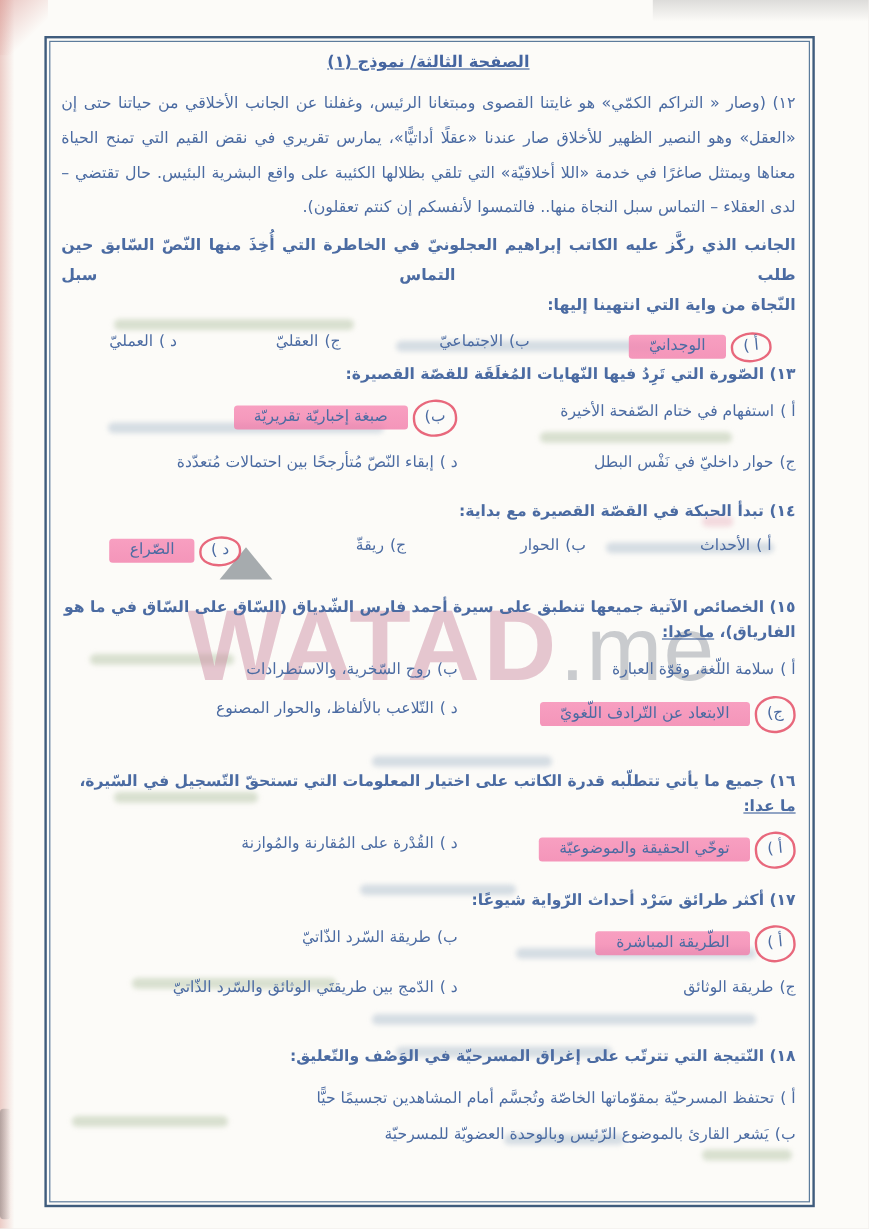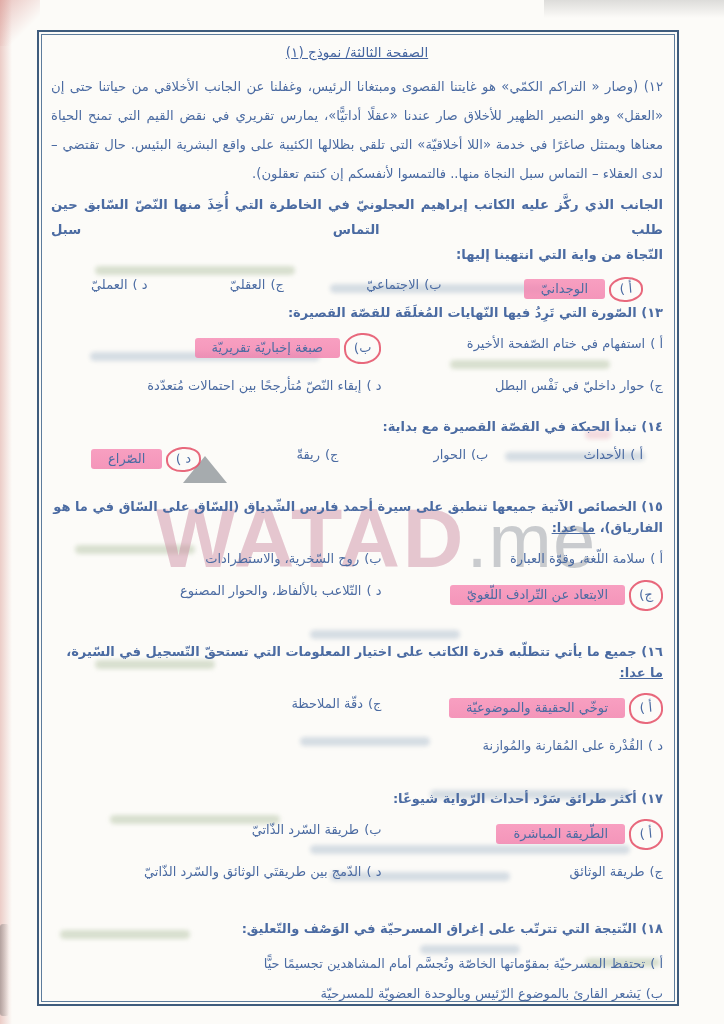--- a/index.html
+++ b/index.html
@@ -19,21 +19,21 @@
   .corner-bl   { position:absolute; left:0; bottom:8px; width:9px; height:92px;
                  background:linear-gradient(90deg, rgba(110,110,110,.45), transparent); border-radius:3px; }
 
   
   .frame { position:absolute; left:37px; top:30px; width:638px; height:972px;
            border:2px solid #3f5c7d; }
   .frame::after { content:""; position:absolute; inset:2px; border:1.5px solid #5d7c9c; pointer-events:none; }
 
   .content { position:absolute; top:38px; left:51px; right:61px; }
 
-  .title { text-align:center; font-weight:normal; font-size:13.5px; color:#4565a0;
+  .title { text-align:center; font-weight:bold; font-size:13.5px; color:#4565a0;
            text-decoration:underline; margin:6px 0 12px; }
 
   .para  { font-size:13.2px; line-height:29px; }
   .line-j { text-align:justify; text-align-last:justify; }
   .line-r { text-align:right; }
 
   .prompt { font-size:13.2px; line-height:25px; margin-top:4px; font-weight:bold; }
   .prompt .line-j { text-align:justify; text-align-last:justify; }
 
   .q-header { font-size:13px; font-weight:bold; line-height:21px; margin-bottom:10px; }
@@ -154,26 +154,25 @@
         <span class="opt"><span class="lbl">ب)</span><span>روح السّخرية، والاستطرادات</span></span>
         <span class="opt"><span class="mark-circle"><span>ج)</span></span><span class="mark-hl">الابتعاد عن التّرادف اللّغويّ</span></span>
         <span class="opt"><span class="lbl">د )</span><span>التّلاعب بالألفاظ، والحوار المصنوع</span></span>
       </div>
     </div>
 
     <div style="margin-top:30px;">
       <div class="q-header"><span>١٦) جميع ما يأتي تتطلّبه قدرة الكاتب على اختيار المعلومات التي تستحقّ التّسجيل في السّيرة، </span><span class="q-emph">ما عدا:</span></div>
       <div class="opt-grid">
         <span class="opt"><span class="mark-circle"><span>أ )</span></span><span class="mark-hl">توخّي الحقيقة والموضوعيّة</span></span>
-        <span class="opt"><span class="lbl">ج)</span><span>دقّة الملاحظة</span></span>
         <span class="opt"><span class="lbl">د )</span><span>القُدْرة على المُقارنة والمُوازنة</span></span>
       </div>
     </div>
 
-    <div style="margin-top:32px;">
+    <div style="margin-top:16px;">
       <div class="q-header">١٧) أكثر طرائق سَرْد أحداث الرّواية شيوعًا:</div>
       <div class="opt-grid">
         <span class="opt"><span class="mark-circle"><span>أ )</span></span><span class="mark-hl">الطّريقة المباشرة</span></span>
         <span class="opt"><span class="lbl">ب)</span><span>طريقة السّرد الذّاتيّ</span></span>
         <span class="opt"><span class="lbl">ج)</span><span>طريقة الوثائق</span></span>
         <span class="opt"><span class="lbl">د )</span><span>الدّمج بين طريقتَي الوثائق والسّرد الذّاتيّ</span></span>
       </div>
     </div>
 
     <div style="margin-top:36px;">

